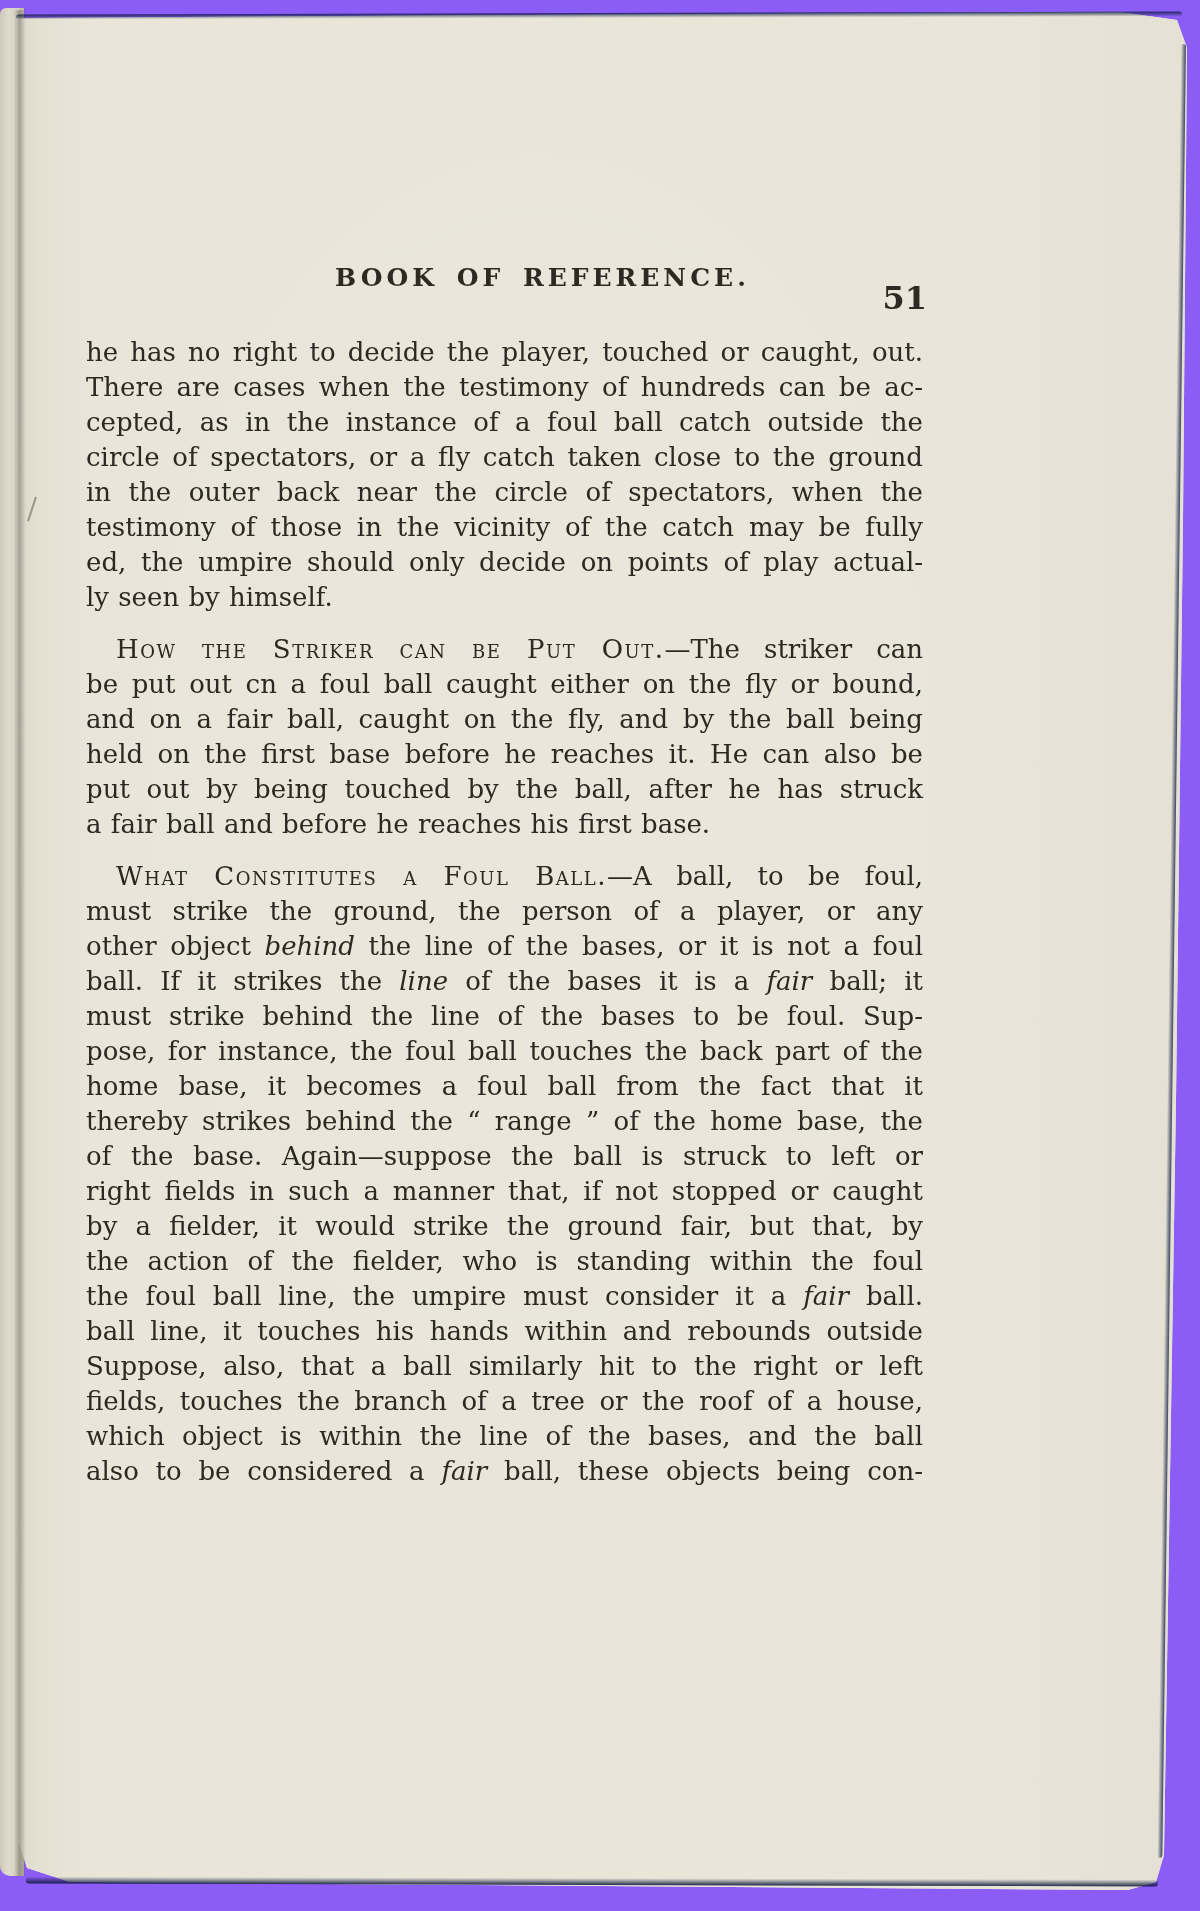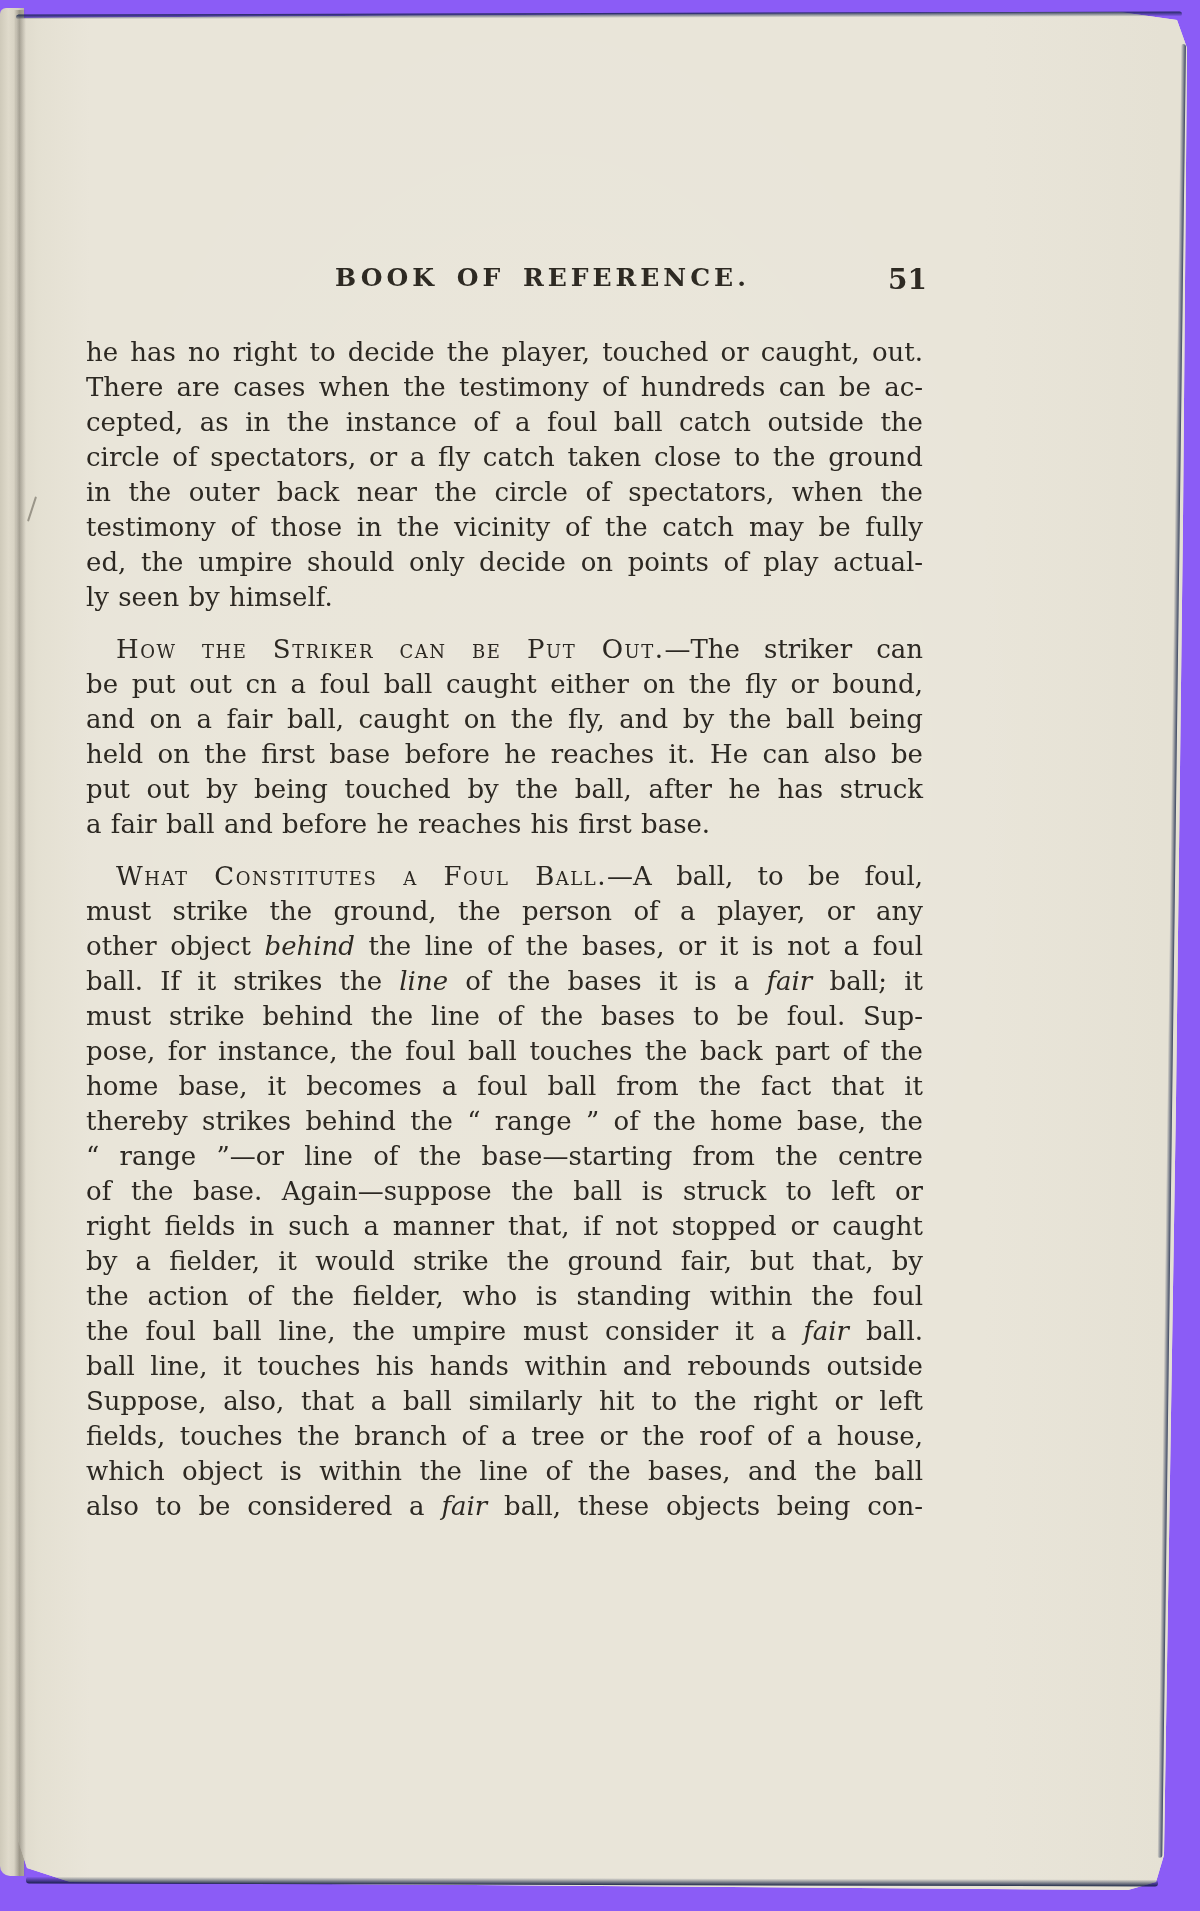--- a/index.html
+++ b/index.html
@@ -30,21 +30,21 @@
   .edge-right{left:1181px;top:44px;width:5px;height:1814px;transform:rotate(0.75deg);transform-origin:top center;
      background:linear-gradient(90deg,rgba(18,32,70,0),rgba(18,32,70,0.8));border-radius:3px;}
   
   .margin-mark{position:absolute;left:31px;top:496px;width:2px;height:26px;
      background:rgba(95,90,78,0.55);transform:rotate(18deg);border-radius:2px;}
 
   .content{position:absolute;left:82px;top:263px;width:845px;color:#2c2822;}
   .header{position:relative;height:36px;}
   .title{position:absolute;left:0;width:100%;text-align:center;transform:translateX(38px);
      font-size:25px;font-weight:bold;letter-spacing:4px;color:#2e2a23;word-spacing:6px;}
-  .pagenum{position:absolute;right:0;top:0;font-size:28px;font-weight:bold;color:#2e2a23;}
+  .pagenum{position:absolute;right:0;top:16px;font-size:32px;font-weight:bold;color:#2e2a23;}
 
   .text-block{margin-top:36px;font-size:26px;line-height:35px;word-spacing:1px;}
   .para{margin:4px;}
   .para + .para{margin-top:17px;}
   .ln{text-align:justify;text-align-last:justify;white-space:normal;}
   .ln.last{text-align-last:left;}
   .ln.indent{text-indent:30px;}
   .sc{font-variant:small-caps;letter-spacing:1.5px;}
   .i{font-style:italic;}
 </style>
@@ -86,21 +86,20 @@
         </div>
         <div class="para">
           <div class="ln indent"><span class="sc">What Constitutes a Foul Ball.</span><span>—A ball, to be foul,</span></div>
           <div class="ln"><span>must strike the ground, the person of a player, or any</span></div>
           <div class="ln"><span>other object </span><span class="i">behind</span><span> the line of the bases, or it is not a foul</span></div>
           <div class="ln"><span>ball. If it strikes the </span><span class="i">line</span><span> of the bases it is a </span><span class="i">fair</span><span> ball; it</span></div>
           <div class="ln"><span>must strike behind the line of the bases to be foul. Sup-</span></div>
           <div class="ln"><span>pose, for instance, the foul ball touches the back part of the</span></div>
           <div class="ln"><span>home base, it becomes a foul ball from the fact that it</span></div>
           <div class="ln"><span>thereby strikes behind the “ range ” of the home base, the</span></div>
-          <div class="ln"><span>“ range ”—or line of the base—starting from the centre</span></div>
           <div class="ln"><span>of the base. Again—suppose the ball is struck to left or</span></div>
           <div class="ln"><span>right fields in such a manner that, if not stopped or caught</span></div>
           <div class="ln"><span>by a fielder, it would strike the ground fair, but that, by</span></div>
           <div class="ln"><span>the action of the fielder, who is standing within the foul</span></div>
           <div class="ln"><span>the foul ball line, the umpire must consider it a </span><span class="i">fair</span><span> ball.</span></div>
           <div class="ln"><span>ball line, it touches his hands within and rebounds outside</span></div>
           <div class="ln"><span>Suppose, also, that a ball similarly hit to the right or left</span></div>
           <div class="ln"><span>fields, touches the branch of a tree or the roof of a house,</span></div>
           <div class="ln"><span>which object is within the line of the bases, and the ball</span></div>
           <div class="ln"><span>also to be considered a </span><span class="i">fair</span><span> ball, these objects being con-</span></div>

